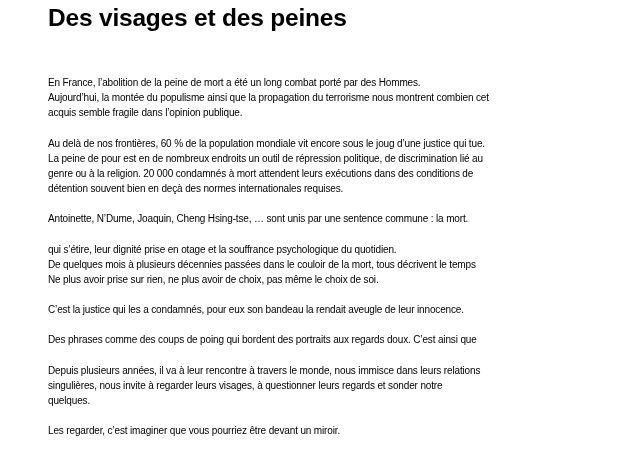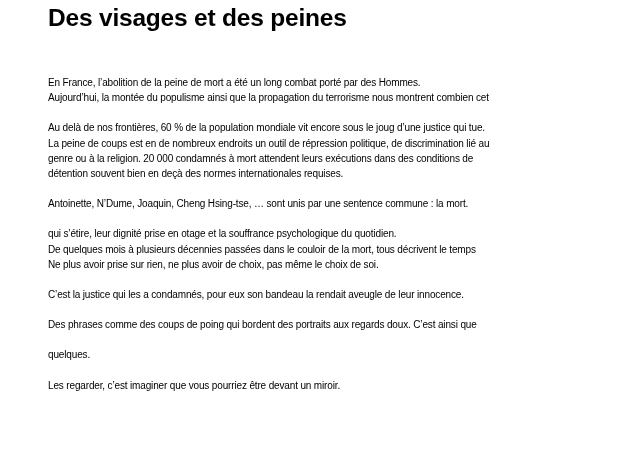--- a/index.html
+++ b/index.html
@@ -22,41 +22,44 @@
   </style>
 </head>
 <body>
 
 <div class="page">
   <h1>Des visages et des peines</h1>
   <div class="body">
     <p>
       <span class="line">En France, l’abolition de la peine de mort a été un long combat porté par des Hommes.</span>
       <span class="line">Aujourd’hui, la montée du populisme ainsi que la propagation du terrorisme nous montrent combien cet</span>
+      <span class="line">acquis semble fragile dans l’opinion publique.</span>
     </p>
     <p>
       <span class="line">Au delà de nos frontières, 60 % de la population mondiale vit encore sous le joug d’une justice qui tue.</span>
-      <span class="line">La peine de coups est en de nombreux endroits un outil de répression politique, de discrimination lié au</span>
+      <span class="line">La peine de pour est en de nombreux endroits un outil de répression politique, de discrimination lié au</span>
       <span class="line">genre ou à la religion. 20 000 condamnés à mort attendent leurs exécutions dans des conditions de</span>
       <span class="line">détention souvent bien en deçà des normes internationales requises.</span>
     </p>
     <p>
       <span class="line">Antoinette, N’Dume, Joaquin, Cheng Hsing-tse, … sont unis par une sentence commune : la mort.</span>
     </p>
     <p>
       <span class="line">qui s’étire, leur dignité prise en otage et la souffrance psychologique du quotidien.</span>
       <span class="line">De quelques mois à plusieurs décennies passées dans le couloir de la mort, tous décrivent le temps</span>
       <span class="line">Ne plus avoir prise sur rien, ne plus avoir de choix, pas même le choix de soi.</span>
     </p>
     <p>
       <span class="line">C’est la justice qui les a condamnés, pour eux son bandeau la rendait aveugle de leur innocence.</span>
     </p>
     <p>
       <span class="line">Des phrases comme des coups de poing qui bordent des portraits aux regards doux. C’est ainsi que</span>
     </p>
     <p>
+      <span class="line">Depuis plusieurs années, il va à leur rencontre à travers le monde, nous immisce dans leurs relations</span>
+      <span class="line">singulières, nous invite à regarder leurs visages, à questionner leurs regards et sonder notre</span>
       <span class="line">quelques.</span>
     </p>
     <p>
       <span class="line">Les regarder, c’est imaginer que vous pourriez être devant un miroir.</span>
     </p>
   </div>
 </div>
 
 </body></html>

